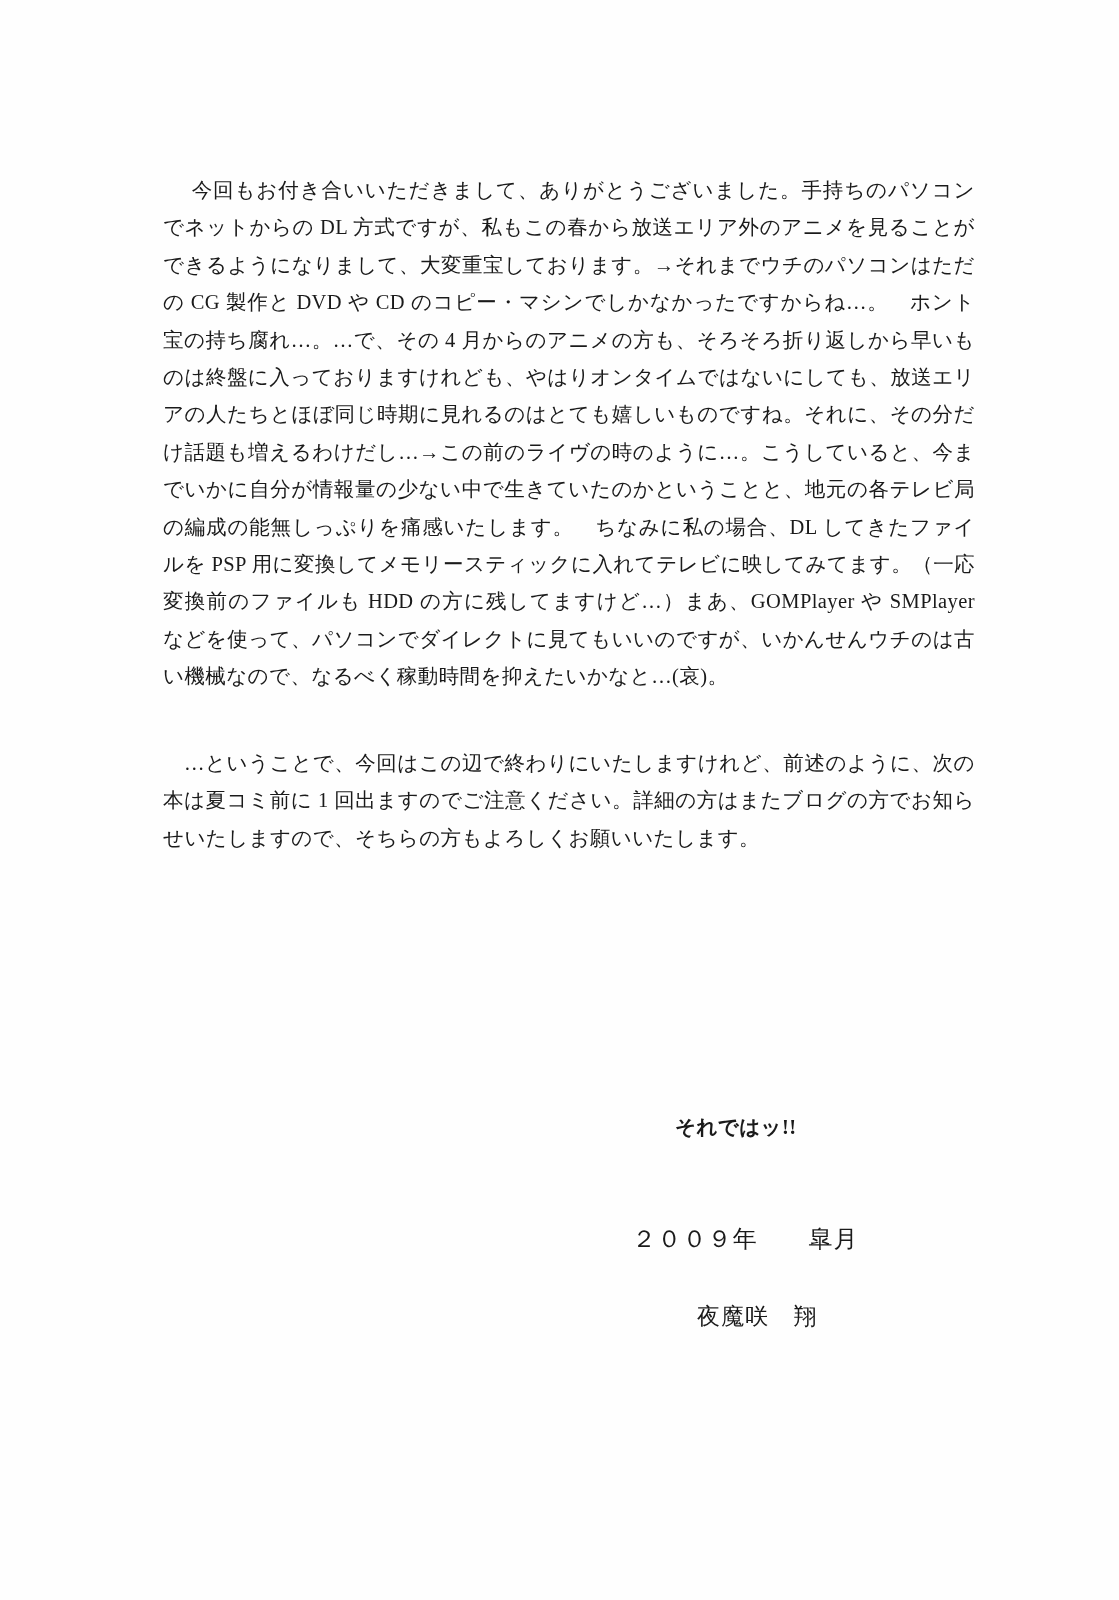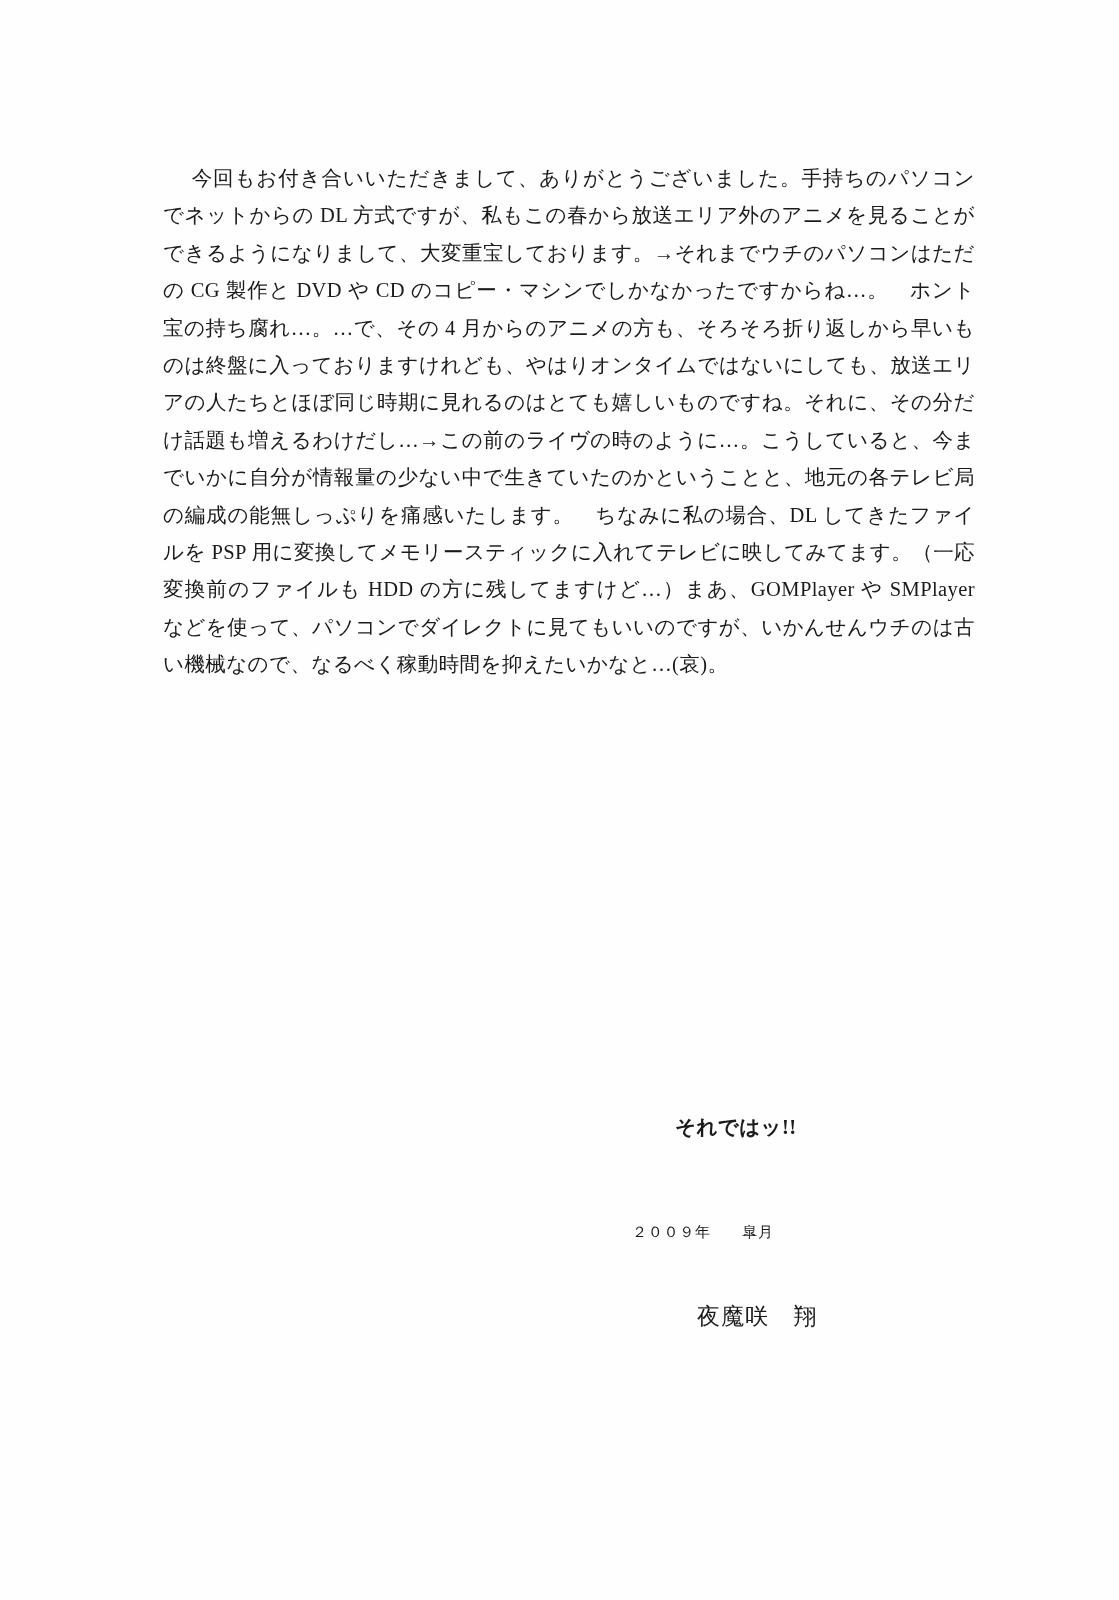--- a/index.html
+++ b/index.html
@@ -22,21 +22,21 @@
     height: 1600px;
     background: #fefefe;
   }
   .afterword {
     position: absolute;
     left: 163px;
     top: 160px;
     width: 812px;
   }
   .para {
-    margin: 0 0 0 0;
+    margin: 12px 0 0 0;
     font-size: 20.5px;
     line-height: 37.4px;
     text-align: justify;
     text-justify: inter-ideograph;
     letter-spacing: 0.02em;
     text-indent: 0;
   }
   .para.indent {
     text-indent: 1.4em;
   }
@@ -45,41 +45,42 @@
     position: absolute;
     left: 675px;
     top: 1148px;
     font-size: 20.5px;
     letter-spacing: 0.02em;
   }
   .date-line {
     position: absolute;
     left: 632px;
     top: 1258px;
-    font-size: 15px;
+    font-size: 24px;
     letter-spacing: 0.05em;
     white-space: pre;
   }
   .author-line {
     position: absolute;
     left: 697px;
     top: 1336px;
     font-size: 23px;
     letter-spacing: 0.05em;
     white-space: pre;
   }
 </style>
 </head>
 <body>
 
 <div class="page">
 
   <div class="afterword">
     <p class="para indent">今回もお付き合いいただきまして、ありがとうございました。手持ちのパソコンでネットからの DL 方式ですが、私もこの春から放送エリア外のアニメを見ることができるようになりまして、大変重宝しております。→それまでウチのパソコンはただの CG 製作と DVD や CD のコピー・マシンでしかなかったですからね…。　ホント宝の持ち腐れ…。…で、その 4 月からのアニメの方も、そろそろ折り返しから早いものは終盤に入っておりますけれども、やはりオンタイムではないにしても、放送エリアの人たちとほぼ同じ時期に見れるのはとても嬉しいものですね。それに、その分だけ話題も増えるわけだし…→この前のライヴの時のように…。こうしていると、今までいかに自分が情報量の少ない中で生きていたのかということと、地元の各テレビ局の編成の能無しっぷりを痛感いたします。　ちなみに私の場合、DL してきたファイルを PSP 用に変換してメモリースティックに入れてテレビに映してみてます。（一応変換前のファイルも HDD の方に残してますけど…）まあ、GOMPlayer や SMPlayer などを使って、パソコンでダイレクトに見てもいいのですが、いかんせんウチのは古い機械なので、なるべく稼動時間を抑えたいかなと…(哀)。</p>
     <div class="gap-para"></div>
+    <p class="para">　…ということで、今回はこの辺で終わりにいたしますけれど、前述のように、次の本は夏コミ前に 1 回出ますのでご注意ください。詳細の方はまたブログの方でお知らせいたしますので、そちらの方もよろしくお願いいたします。</p>
   </div>
 
   <div class="exclaim" style="top: 1113px; font-weight: bold;">それではッ!!</div>
 
   <div class="date-line" style="top: 1223px;">２００９年　　皐月</div>
 
   <div class="author-line" style="top: 1301px;">夜魔咲　翔</div>
 
 </div>
 

